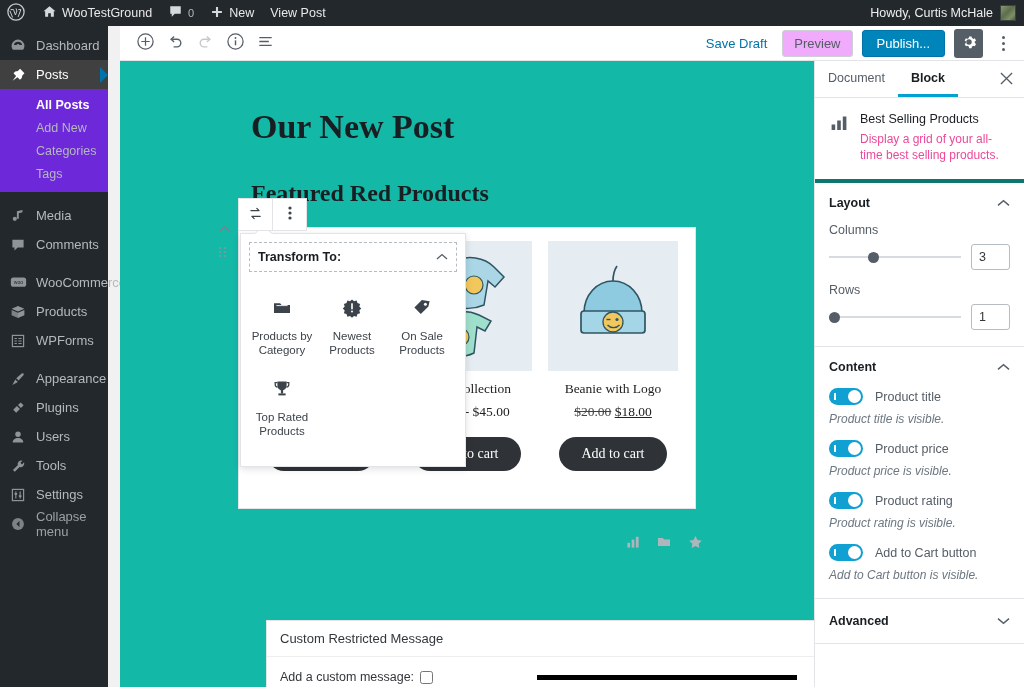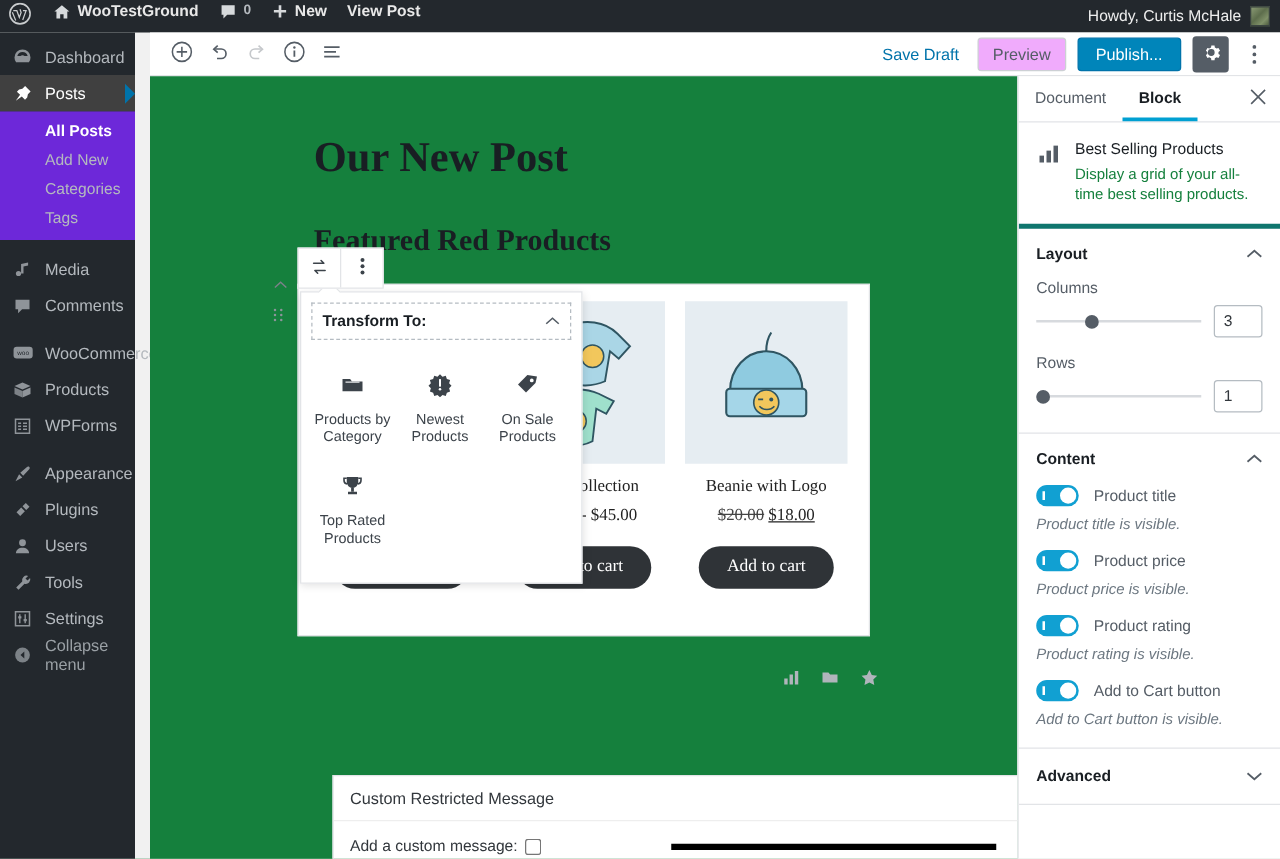--- a/index.html
+++ b/index.html
@@ -9,21 +9,21 @@
     font-family:"Liberation Sans", sans-serif;
     font-size:13px; color:#444; background:#f1f1f1;
   }
 
   
   #adminbar {
     position:absolute; top:0; left:0; width:1024px; height:26px;
     background:#23282d; color:#eee; display:flex; align-items:center;
     font-size:12.5px;
   }
-  .ab-item { display:flex; gap:5px; padding:2px 8px; height:26px; color:#e8e8e8;font-weight:bold; }
+  .ab-item { display:flex; align-items:center; gap:5px; padding:2px 8px; height:26px; color:#e8e8e8; }
   .ab-item.logo { padding-left:7px; padding-right:9px; }
   .ab-right { margin-left:auto; display:flex; align-items:center; padding-right:8px; gap:7px; }
   .avatar { width:16px; height:16px; background:#6b7a5a;
     background-image:linear-gradient(135deg,#8a9a74 0%,#5d6d4c 45%,#7f9068 75%,#4e5c40 100%);
     border:1px solid #3a4340; display:inline-block; }
   .cbubble { font-size:11px; color:#b4b9be; }
 
   
   #adminmenu {
     position:absolute; top:26px; left:0; width:108px; height:661px;
@@ -63,21 +63,21 @@
   .btn-square {
     width:29px; height:29px; background:#555d66; border-radius:3px;
     display:flex; align-items:center; justify-content:center; color:#fff;
   }
   .kebab { width:22px; height:29px; display:flex; flex-direction:column; align-items:center; justify-content:center; gap:3px; }
   .kebab i { width:3px; height:3px; border-radius:50%; background:#555d66; display:block; }
 
   
   #canvas {
     position:absolute; top:61px; left:120px; width:694px; height:626px;
-    background:#15803d; overflow:hidden;
+    background:#14b8a6; overflow:hidden;
   }
   #post-title {
     font-family:"Liberation Serif", serif; font-weight:bold; font-size:34px;
     color:#191e23; margin:47px 0 0 131px;
   }
   #block-heading {
     font-family:"Liberation Serif", serif; font-weight:bold; font-size:24px;
     color:#191e23; margin:34px 0 0 131px;
   }
 
@@ -152,21 +152,21 @@
     position:absolute; top:61px; left:814px; width:210px; height:626px;
     background:#fff; border-left:1px solid #e2e4e7; overflow:hidden;
   }
   .st-tabs { display:flex; align-items:stretch; border-bottom:1px solid #e2e4e7; height:37px; }
   .st-tab { padding:0 13px; display:flex; align-items:center; font-size:12.5px; color:#555d66; border-bottom:3px solid transparent; }
   .st-tab.active { color:#191e23; font-weight:bold; border-bottom-color:#00a0d2; }
   .st-close { margin-left:auto; width:36px; display:flex; align-items:center; justify-content:center; color:#555d66; font-size:15px; }
   .st-blockcard { display:flex; gap:11px; padding:14px 14px 16px 14px; border-bottom:4px solid #0f766e; }
   .st-bc-ico { color:#555d66; flex:0 0 20px; padding-top:1px; }
   .st-bc-title { font-size:12.5px; color:#191e23; }
-  .st-bc-desc { font-size:12px; color:#15803d; line-height:16px; margin-top:5px; }
+  .st-bc-desc { font-size:12px; color:#ec4899; line-height:16px; margin-top:5px; }
   .st-panel { border-bottom:1px solid #e2e4e7; padding:13px 14px 16px 14px; }
   .st-panel-head { display:flex; align-items:center; font-size:12.5px; font-weight:bold; color:#191e23; }
   .st-panel-head .chev { margin-left:auto; color:#555d66; }
   .st-ctl-label { font-size:12.5px; color:#555d66; margin:13px 0 7px 0; }
   .st-range-row { display:flex; align-items:center; gap:10px; }
   .rng { position:relative; flex:1; height:14px; }
   .rng .track { position:absolute; top:6px; left:0; right:0; height:2px; background:#d7dade; }
   .rng .thumb { position:absolute; top:2px; width:11px; height:11px; border-radius:50%; background:#555d66; }
   .num-box { width:39px; height:26px; border:1px solid #b5bcc2; border-radius:3px; font-size:12.5px; color:#32373c; display:flex; align-items:center; padding-left:7px; background:#fff; }
   .st-toggle-row { display:flex; align-items:center; gap:12px; margin-top:14px; }

